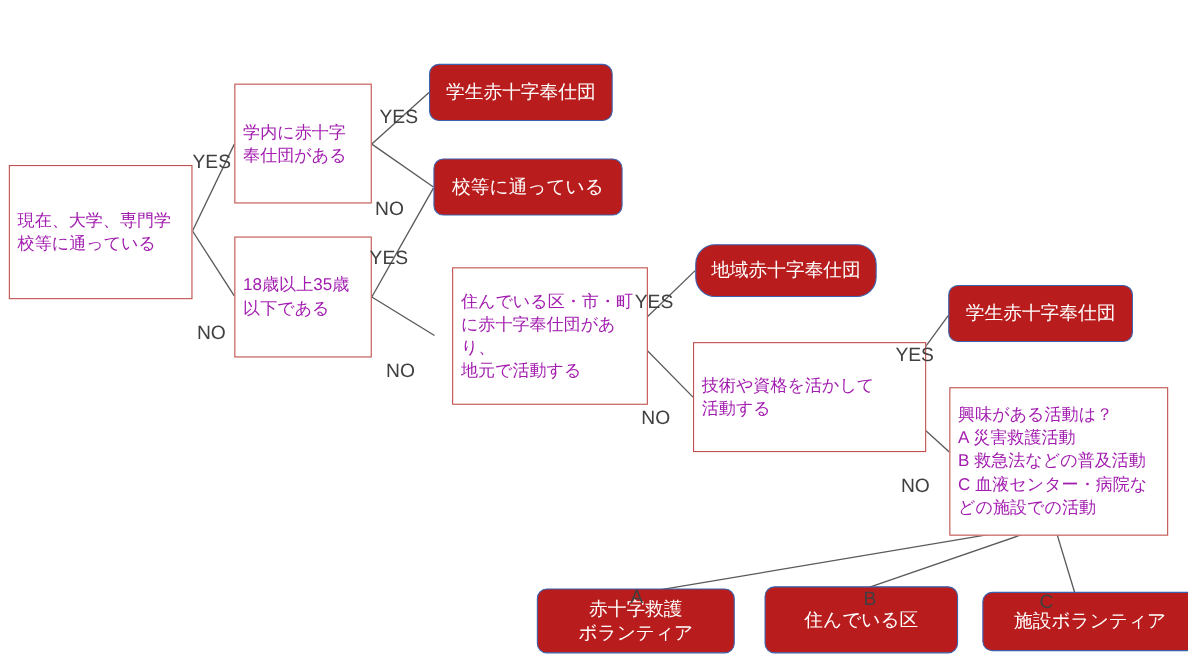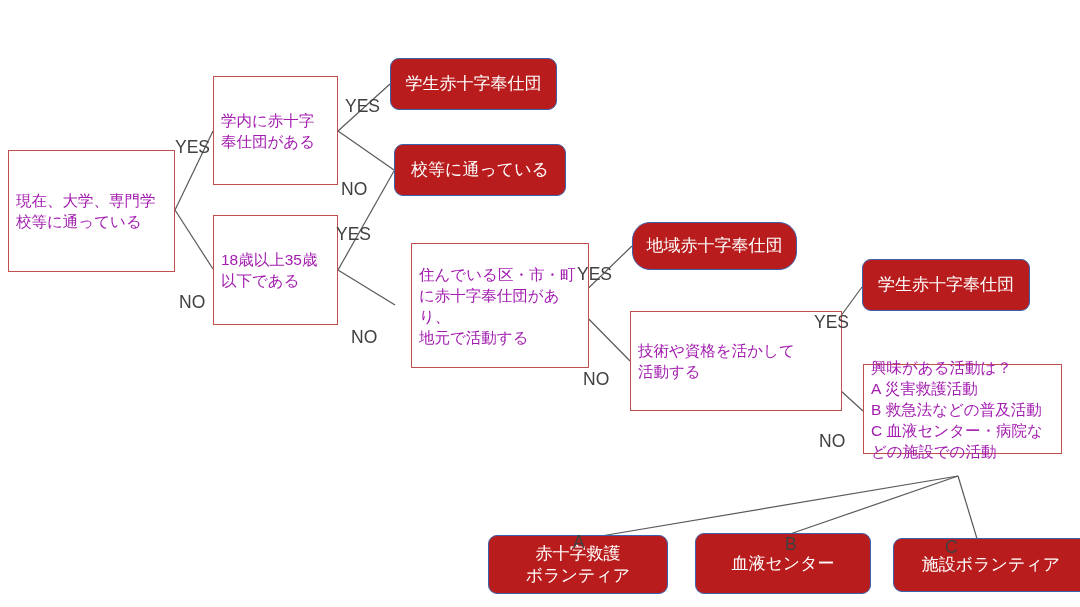--- a/index.html
+++ b/index.html
@@ -92,37 +92,37 @@
   <div class="qbox" style="left:213px; top:215px; width:125px; height:110px;">18歳以上35歳
 以下である</div>
 
   <div class="qbox" style="left:395px; top:243px; width:178px; height:125px;margin-left:16px;">住んでいる区・市・町
 に赤十字奉仕団があり、
 地元で活動する</div>
 
   <div class="qbox" style="left:630px; top:311px; width:212px; height:100px;">技術や資格を活かして
 活動する</div>
 
-  <div class="qbox" style="left:863px; top:364px; width:199px; height:90px;">興味がある活動は？
+  <div class="qbox" style="left:863px; top:352px; width:199px; height:135px;">興味がある活動は？
 A 災害救護活動
 B 救急法などの普及活動
 C 血液センター・病院などの施設での活動</div>
 
   <div class="rbox" style="left:390px; top:58px; width:167px; height:52px;">学生赤十字奉仕団</div>
 
   <div class="rbox" style="left:394px; top:144px; width:172px; height:52px;">校等に通っている</div>
 
   <div class="rbox" style="left:632px; top:222px; width:165px; height:48px;border-radius:18px;">地域赤十字奉仕団</div>
 
   <div class="rbox" style="left:862px; top:259px; width:168px; height:52px;">学生赤十字奉仕団</div>
 
   <div class="rbox" style="left:488px; top:535px; width:180px; height:59px;">赤十字救護
 ボランティア</div>
 
-  <div class="rbox" style="left:695px; top:533px; width:176px; height:61px;">血液センター</div>
+  <div class="rbox" style="left:695px; top:533px; width:176px; height:61px;">住んでいる区</div>
 
   <div class="rbox" style="left:893px; top:538px; width:196px; height:54px;">施設ボランティア</div>
 
   <span class="lbl" style="left:175px; top:110px;">YES</span>
   <span class="lbl" style="left:179px; top:265px;">NO</span>
 
   <span class="lbl" style="left:345px; top:69px;">YES</span>
   <span class="lbl" style="left:341px; top:152px;">NO</span>
 
   <span class="lbl" style="left:336px; top:197px;">YES</span>

